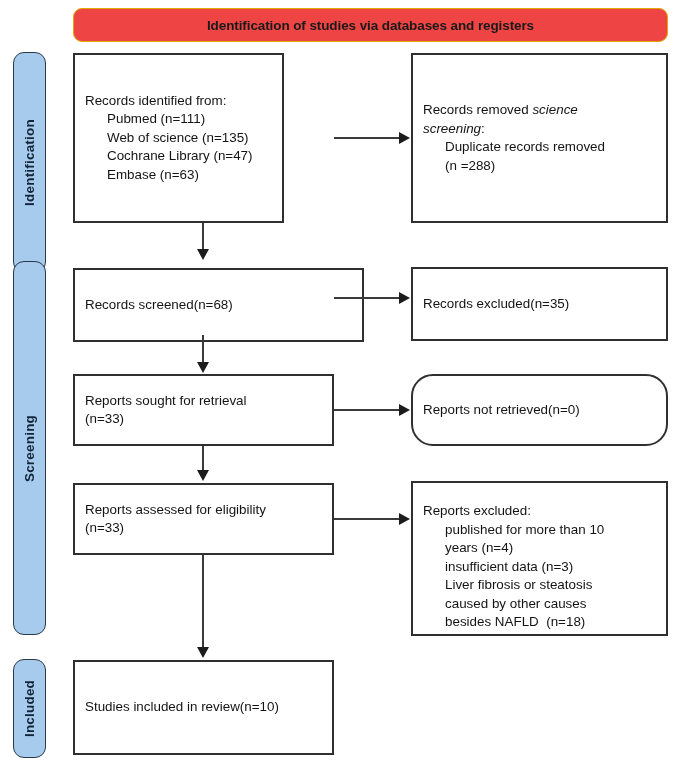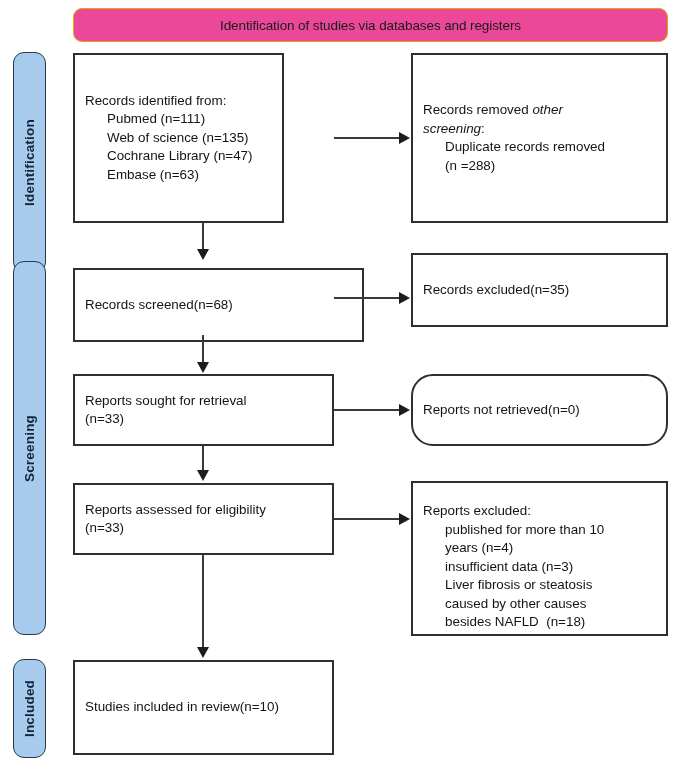--- a/index.html
+++ b/index.html
@@ -16,25 +16,25 @@
     position: relative;
     width: 677px;
     height: 773px;
     background: #ffffff;
     overflow: hidden;
   }
 
   
   .stage-banner {
     position: absolute;
-    background: #ec4899;
+    background: #ef4444;
     border: 1px solid #e0a800;
     border-radius: 9px;
     color: #1a1a1a;
-    font-weight: normal;
+    font-weight: bold;
     font-size: 13.5px;
     display: flex;
     align-items: center;
     justify-content: center;
     text-align: center;
     letter-spacing: -0.1px;
     box-sizing: border-box;
   }
 
   
@@ -140,40 +140,40 @@
       <span class="line">Records identified from:</span>
       <span class="line indent">Pubmed (n=111)</span>
       <span class="line indent">Web of science (n=135)</span>
       <span class="line indent">Cochrane Library (n=47)</span>
       <span class="line indent">Embase (n=63)</span>
     </div>
   </div>
 
   <div class="flow-box" style="left:411px; top:53px; width:257px; height:170px;">
     <div class="box-text">
-      <span class="line"><span>Records removed </span><span class="ital">other</span></span>
+      <span class="line"><span>Records removed </span><span class="ital">science</span></span>
       <span class="line"><span class="ital">screening</span><span>:</span></span>
       <span class="line indent">Duplicate records removed</span>
       <span class="line indent">(n =288)</span>
     </div>
   </div>
 
   <div class="conn-h" style="left:334px; top:137px; width:66px;"></div>
   <div class="arrow-right" style="left:399px; top:131.5px;"></div>
 
   <div class="conn-v" style="left:202px; top:223px; height:27px;"></div>
   <div class="arrow-down" style="left:196.5px; top:249px;"></div>
 
   <div class="flow-box" style="left:73px; top:268px; width:291px; height:74px;">
     <div class="box-text">
       <span class="line">Records screened(n=68)</span>
     </div>
   </div>
 
-  <div class="flow-box" style="left:411px; top:253px; width:257px; height:74px;padding-left:10px;">
+  <div class="flow-box" style="left:411px; top:267px; width:257px; height:74px;padding-left:10px;">
     <div class="box-text">
       <span class="line">Records excluded(n=35)</span>
     </div>
   </div>
 
   <div class="conn-h" style="left:334px; top:297px; width:66px;"></div>
   <div class="arrow-right" style="left:399px; top:291.5px;"></div>
 
   <div class="conn-v" style="left:202px; top:335px; height:28px;"></div>
   <div class="arrow-down" style="left:196.5px; top:362px;"></div>

